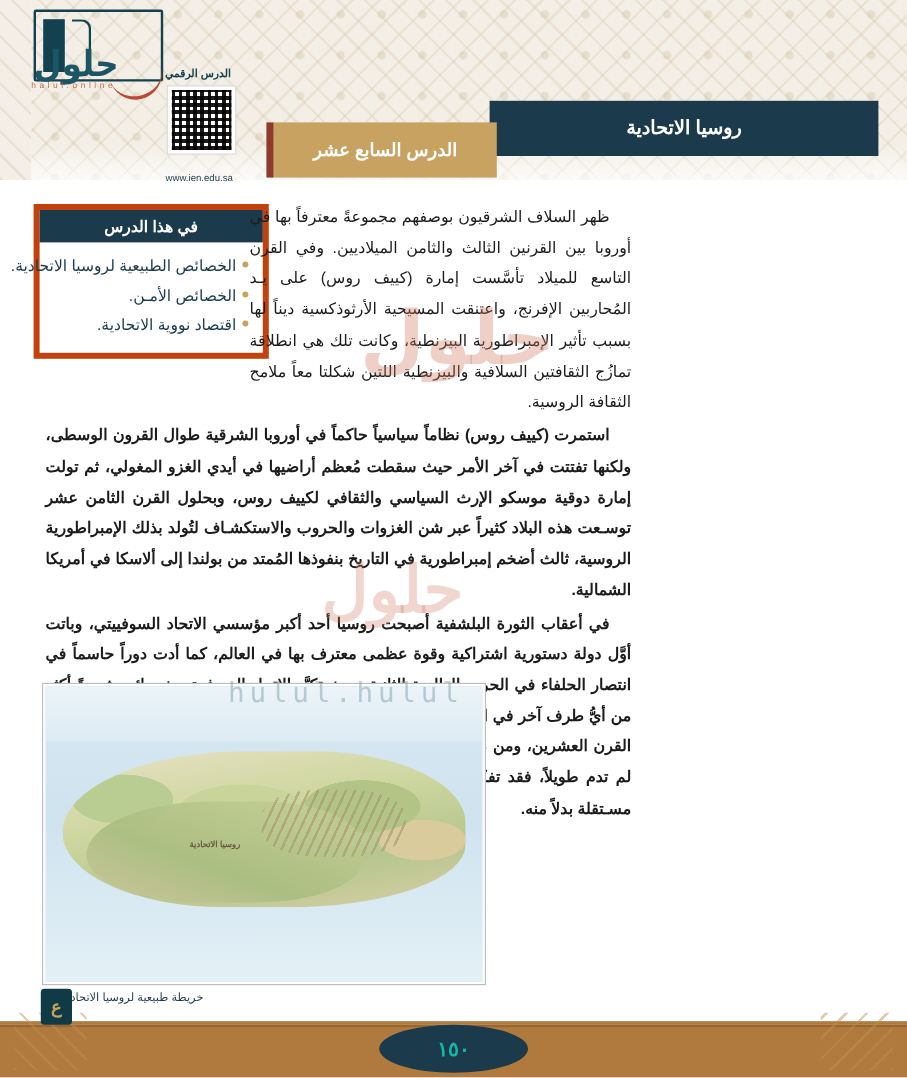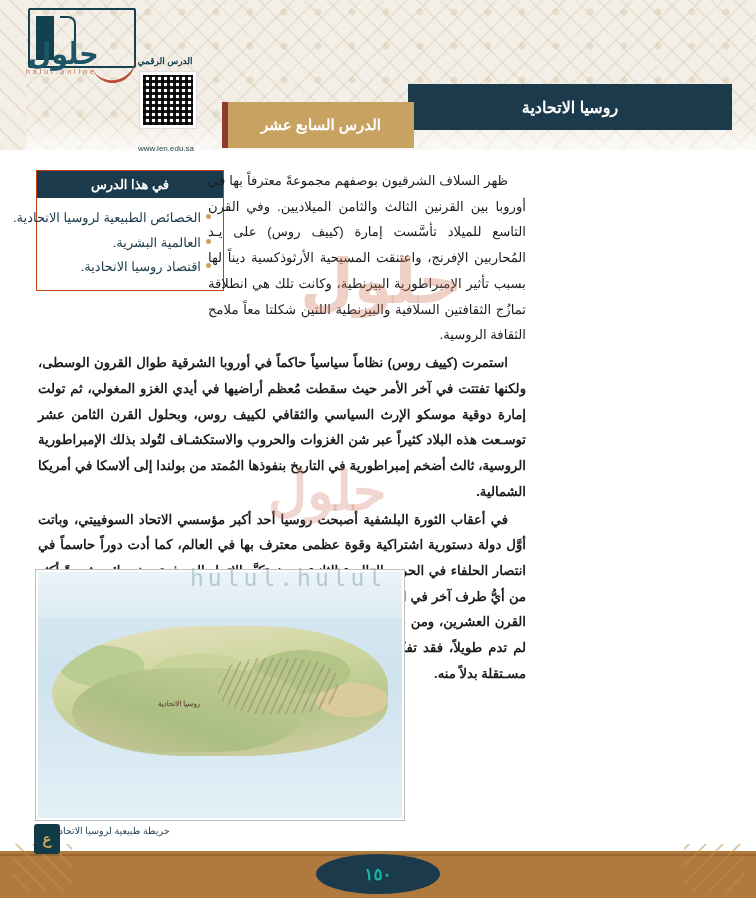--- a/index.html
+++ b/index.html
@@ -103,21 +103,21 @@
   .title-gold span{
     color:#ffffff;font-size:15px;font-weight:bold;
   }
   .title-gold:after{
     content:"";position:absolute;left:-6px;top:0;width:6px;height:46px;
     background:#8e3a2e;
   }
   
   .lesson-box{
     position:absolute;right:532px;top:170px;width:186px;
-    border:1px solid #c2410c;background:#ffffff;
+    border:5px solid #c2410c;background:#ffffff;
   }
   .lesson-box-head{
     background:#1b3a4b;color:#fff;text-align:center;
     font-size:13px;font-weight:bold;padding:6px 0;
   }
   .lesson-box ul{
     list-style:none;margin:0;padding:8px 10px 10px 6px;
   }
   .lesson-box li{
     font-size:13px;color:#1b3a4b;line-height:1.9;
@@ -273,22 +273,22 @@
   </div>
   <div class="title-gold">
     <span>الدرس السابع عشر</span>
   </div>
 </div>
 
 <div class="lesson-box">
   <div class="lesson-box-head">في هذا الدرس</div>
   <ul>
     <li>الخصائص الطبيعية لروسيا الاتحادية.</li>
-    <li>العالمية البشرية.</li>
-    <li>اقتصاد روسيا الاتحادية.</li>
+    <li>الخصائص الأمـن.</li>
+    <li>اقتصاد نووية الاتحادية.</li>
   </ul>
 </div>
 
 <div class="body-col">
   <p class="p-narrow">ظهر السلاف الشرقيون بوصفهم مجموعةً معترفاً بها في أوروبا بين القرنين الثالث والثامن الميلاديين. وفي القرن التاسع للميلاد تأسَّست إمارة (كييف روس) على يـد المُحاربين الإفرنج، واعتنقت المسيحية الأرثوذكسية ديناً لها بسبب تأثير الإمبراطورية البيزنطية، وكانت تلك هي انطلاقة تمازُج الثقافتين السلافية والبيزنطية اللتين شكلتا معاً ملامح الثقافة الروسية.</p>
   <p class="p-full">استمرت (كييف روس) نظاماً سياسياً حاكماً في أوروبا الشرقية طوال القرون الوسطى، ولكنها تفتتت في آخر الأمر حيث سقطت مُعظم أراضيها في أيدي الغزو المغولي، ثم تولت إمارة دوقية موسكو الإرث السياسي والثقافي لكييف روس، وبحلول القرن الثامن عشر توسـعت هذه البلاد كثيراً عبر شن الغزوات والحروب والاستكشـاف لتُولد بذلك الإمبراطورية الروسية، ثالث أضخم إمبراطورية في التاريخ بنفوذها المُمتد من بولندا إلى ألاسكا في أمريكا الشمالية.</p>
   <p class="p-full">في أعقاب الثورة البلشفية أصبحت روسيا أحد أكبر مؤسسي الاتحاد السوفييتي، وباتت أوَّل دولة دستورية اشتراكية وقوة عظمى معترف بها في العالم، كما أدت دوراً حاسماً في انتصار الحلفاء في الحرب العالمية الثانية، حيث تكبَّد الاتحاد السوفييتي خسـائر بشـريةً أكثر من أيُّ طرف آخر في الحرب، وتهيدت العقبة السوفييتية بعض أبرز إنجاحات التكنولوجيَّة في القرن العشرين، ومن ضمنها إطلاق أوَّل رائد فضاء بشري في تاريخ العالم. لكن هذه الحال لم تدم طويلاً، فقد تفكك الاتحاد السـوفييتي في عام ١٩٩١م، وتأسـست عدّة جمهوريات مسـتقلة بدلاً منه.</p>
   <p class="p-full" style="width:300px;margin-right:188px;">كان من أبرزها روسيا الاتحادية التي أصبحت هي الوارث للاتحاد السـوفييتي، فهي قوة نووية كبرى وإحـدى الـدول ذات العضويـة الدائمة فـي مجلس الأمـن التابع للأمـم المتحدة، كما أنها عضو في مجموعة الـدول الثماني الصناعية الكبرى، ومجموعة الدول العشرين.</p>
 </div>
 

